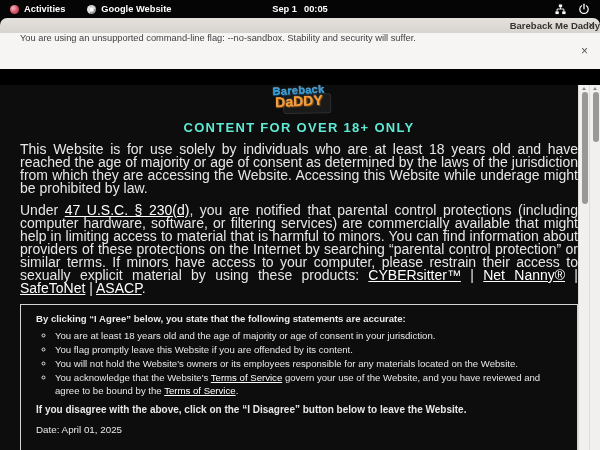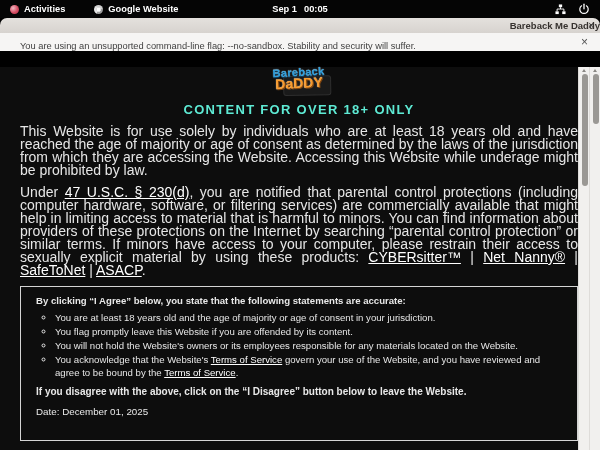--- a/index.html
+++ b/index.html
@@ -2,40 +2,40 @@
 <html><head>
 <meta charset="utf-8">
 <style>
   * { margin:0; padding:0; box-sizing:border-box; }
   html,body { width:600px; height:450px; overflow:hidden; background:#000;
               font-family:"Liberation Sans", sans-serif; }
 
   
   .topbar { height:18px; background:#050505; color:#fff; display:flex; align-items:center;
             font-size:9.3px; font-weight:600; position:relative; }
-  .tb-left { display:flex; gap:29px; margin-left:10px; align-items:center; }
+  .tb-left { display:flex; gap:22px; margin-left:10px; align-items:center; }
   .tb-item { display:flex; align-items:center; gap:5px; cursor:pointer; }
   .dot { width:9px; height:9px; border-radius:50%;
          background: radial-gradient(circle at 35% 35%, #f2b9c4, #d64d62 55%, #b93350); }
   .chrome-ico { width:9px; height:9px; border-radius:50%;
          background: radial-gradient(#fff 0 1.5px, #ddd 1.5px 2.5px, rgba(0,0,0,0) 2.6px),
                      conic-gradient(from -40deg, #cfcfcf 0 120deg, #9f9f9f 0 240deg, #e4e4e4 0); }
   .tb-center { position:absolute; left:50%; transform:translateX(-50%); display:flex; cursor:pointer; }
   .tb-time { margin-left:7px; }
   .tb-right { margin-left:auto; display:flex; align-items:center; gap:12px; margin-right:10px; cursor:pointer; }
 
   
   .titlebar { height:15px; background:linear-gradient(#e4e1dd,#d7d3cf); border-radius:7px 7px 0 0;
               display:flex; align-items:center; justify-content:flex-end; position:relative;
               font-size:9.5px; font-weight:700; color:#36322f; }
   .win-close { position:absolute; right:6px; top:50%; transform:translateY(-50%);
                font-size:10px; font-weight:400; color:#3a3a3a; line-height:1; cursor:pointer; }
 
   
-  .infobar { height:18px; background:#f6f5f4; display:flex; align-items:flex-end;
+  .infobar { height:36px; background:#f6f5f4; display:flex; align-items:flex-start;
              font-size:9.3px; color:#3f3f3f; padding:0 14px 0 20px; position:relative; }
   .ib-close { position:absolute; right:12px; top:50%; transform:translateY(-50%);
               font-size:12px; color:#555; line-height:1; cursor:pointer; }
 
   
   .content { height:393px; position:relative; background:#0d0d0d; color:#e8e8e8; padding-right:22px; }
   .page { padding:0 0 0 20px; }
 
   .logo { width:80px; height:30px; margin:16px auto 5px; position:relative; text-align:center;
           transform:rotate(-3deg); }
@@ -137,21 +137,21 @@
 
       <div class="agreement-box">
         <p class="box-intro">By clicking “I Agree” below, you state that the following statements are accurate:</p>
         <ul>
           <li>You are at least 18 years old and the age of majority or age of consent in your jurisdiction.</li>
           <li>You flag promptly leave this Website if you are offended by its content.</li>
           <li>You will not hold the Website's owners or its employees responsible for any materials located on the Website.</li>
           <li><span>You acknowledge that the Website's </span><span class="link">Terms of Service</span><span> govern your use of the Website, and you have reviewed and agree to be bound by the </span><span class="link">Terms of Service</span><span>.</span></li>
         </ul>
         <p class="box-note">If you disagree with the above, click on the “I Disagree” button below to leave the Website.</p>
-        <p class="box-date">Date: December 01, 2025</p>
+        <p class="box-date">Date: April 01, 2025</p>
       </div>
 
       <div class="btn-row">
         <button class="btn agree">I AGREE</button>
         <button class="btn disagree">I DISAGREE</button>
       </div>
 
     </div>
 
     <div class="scrollbars">

